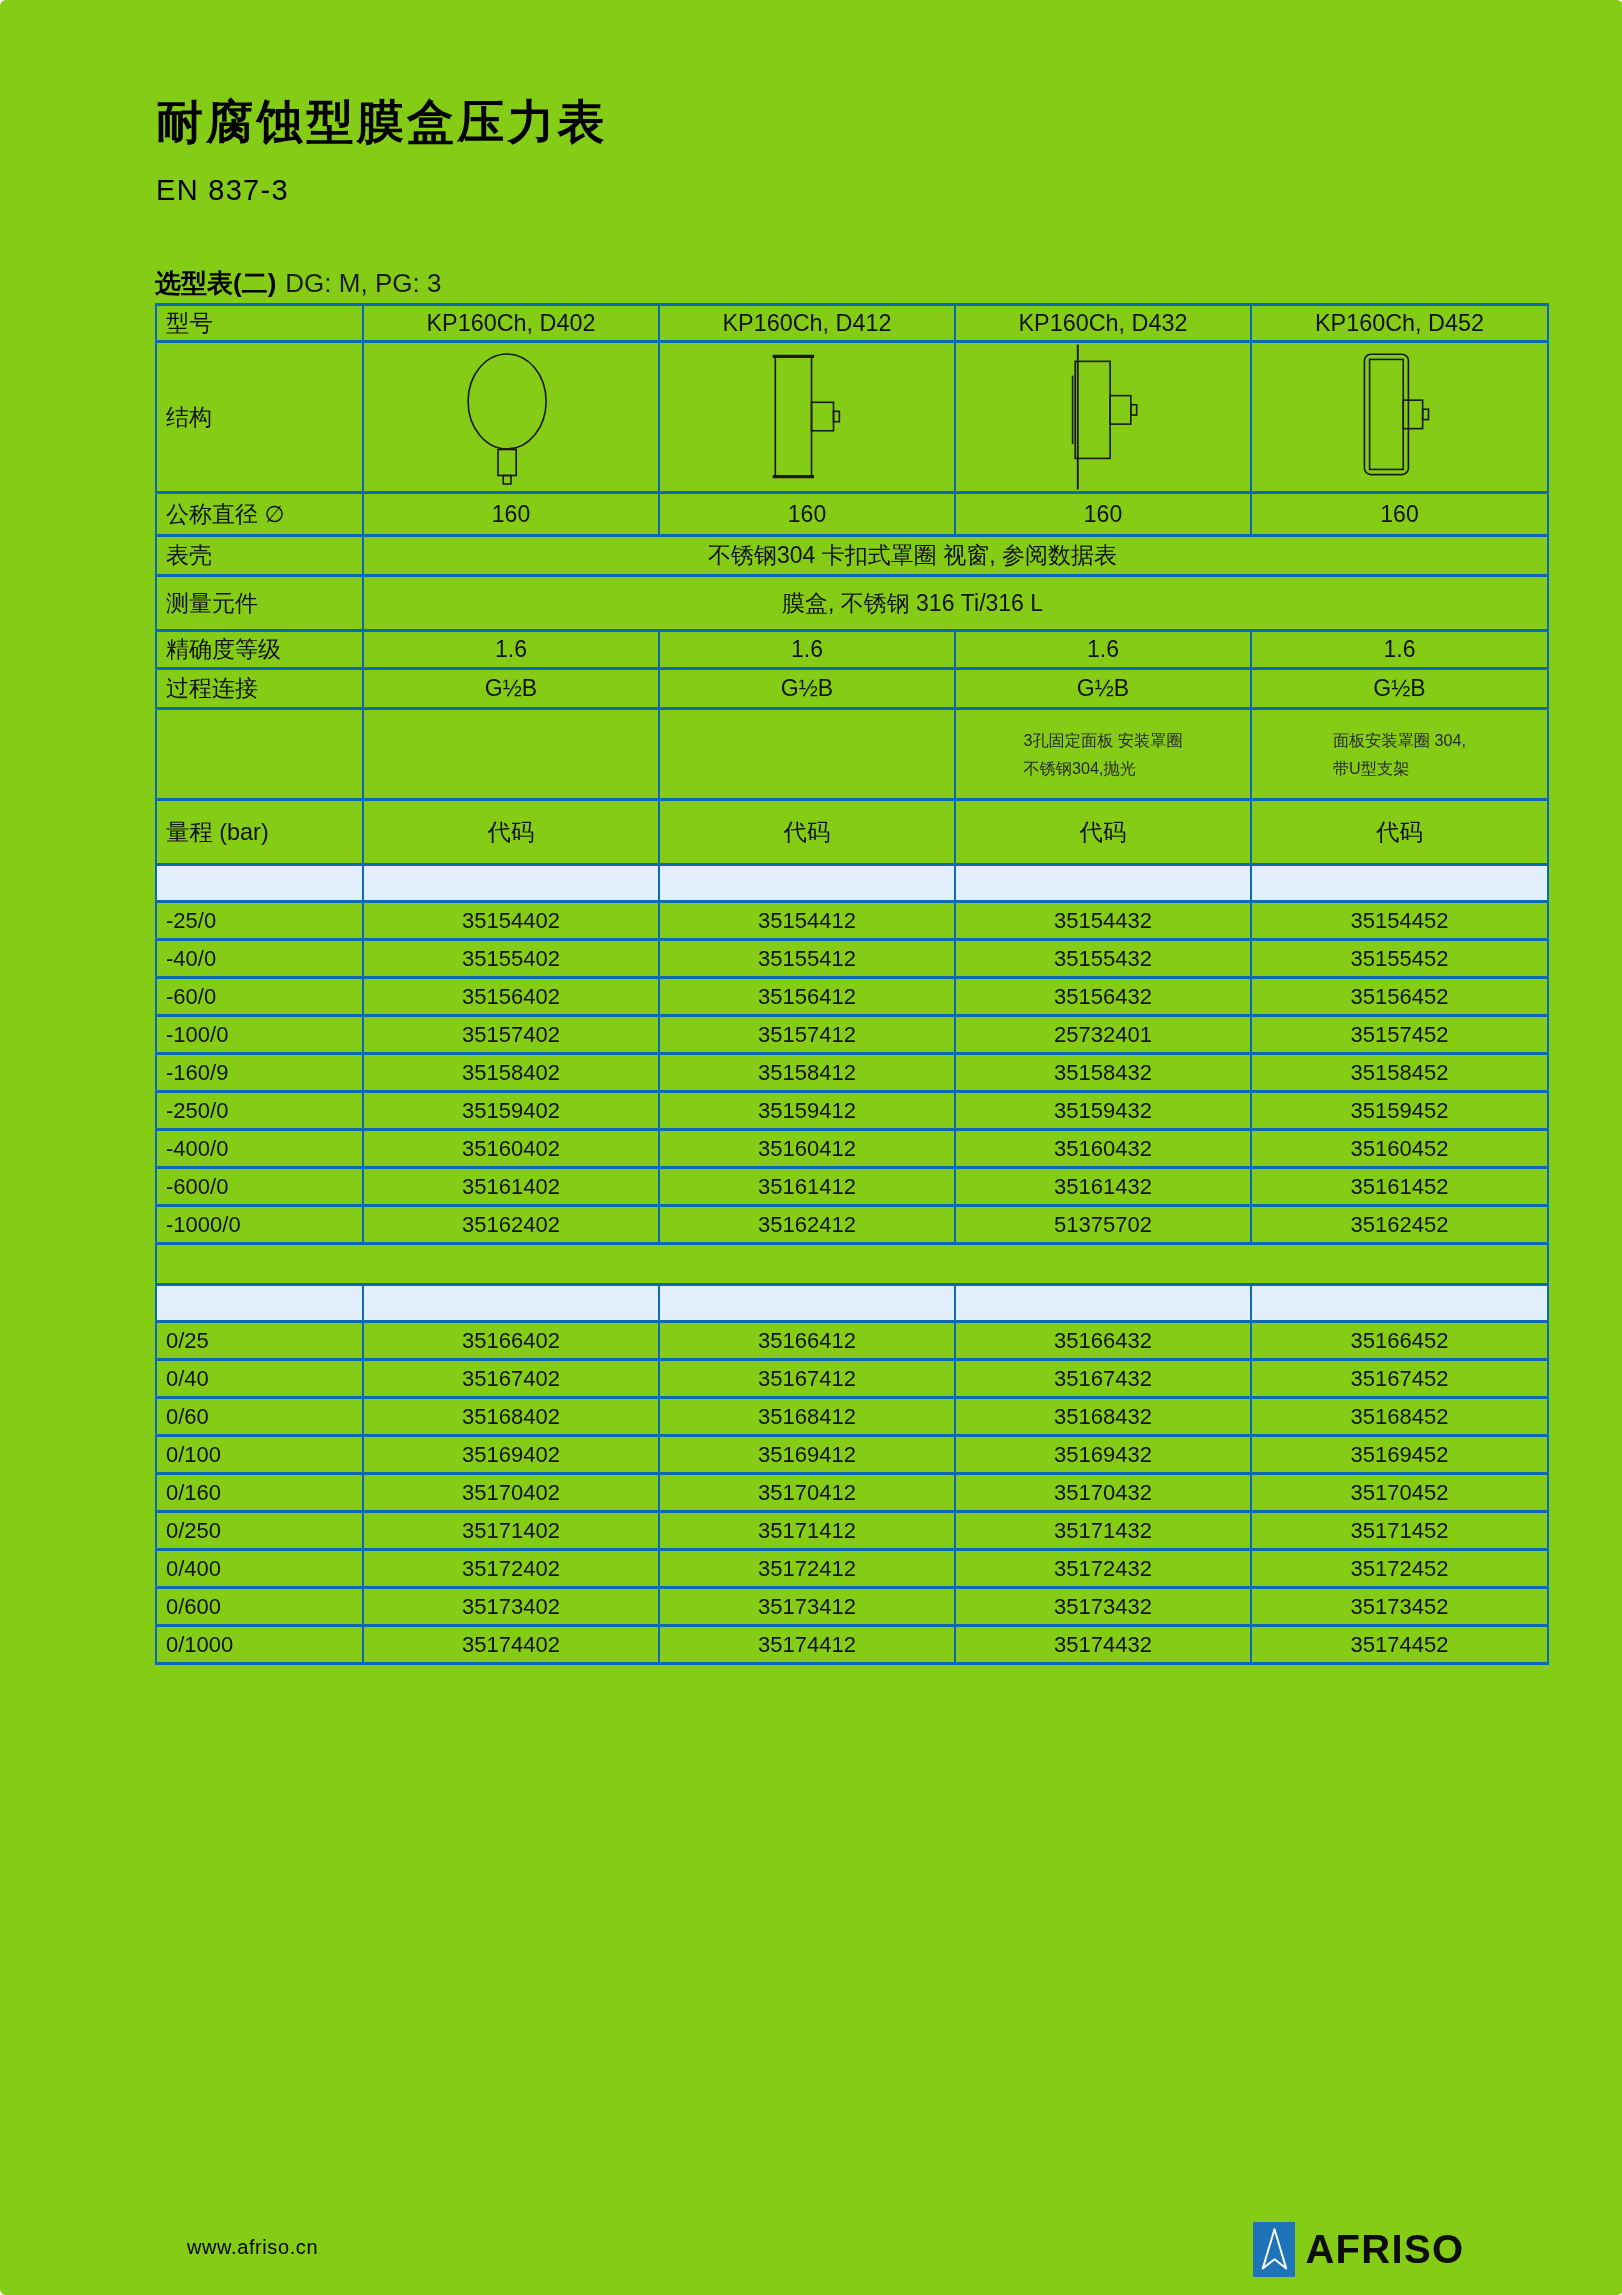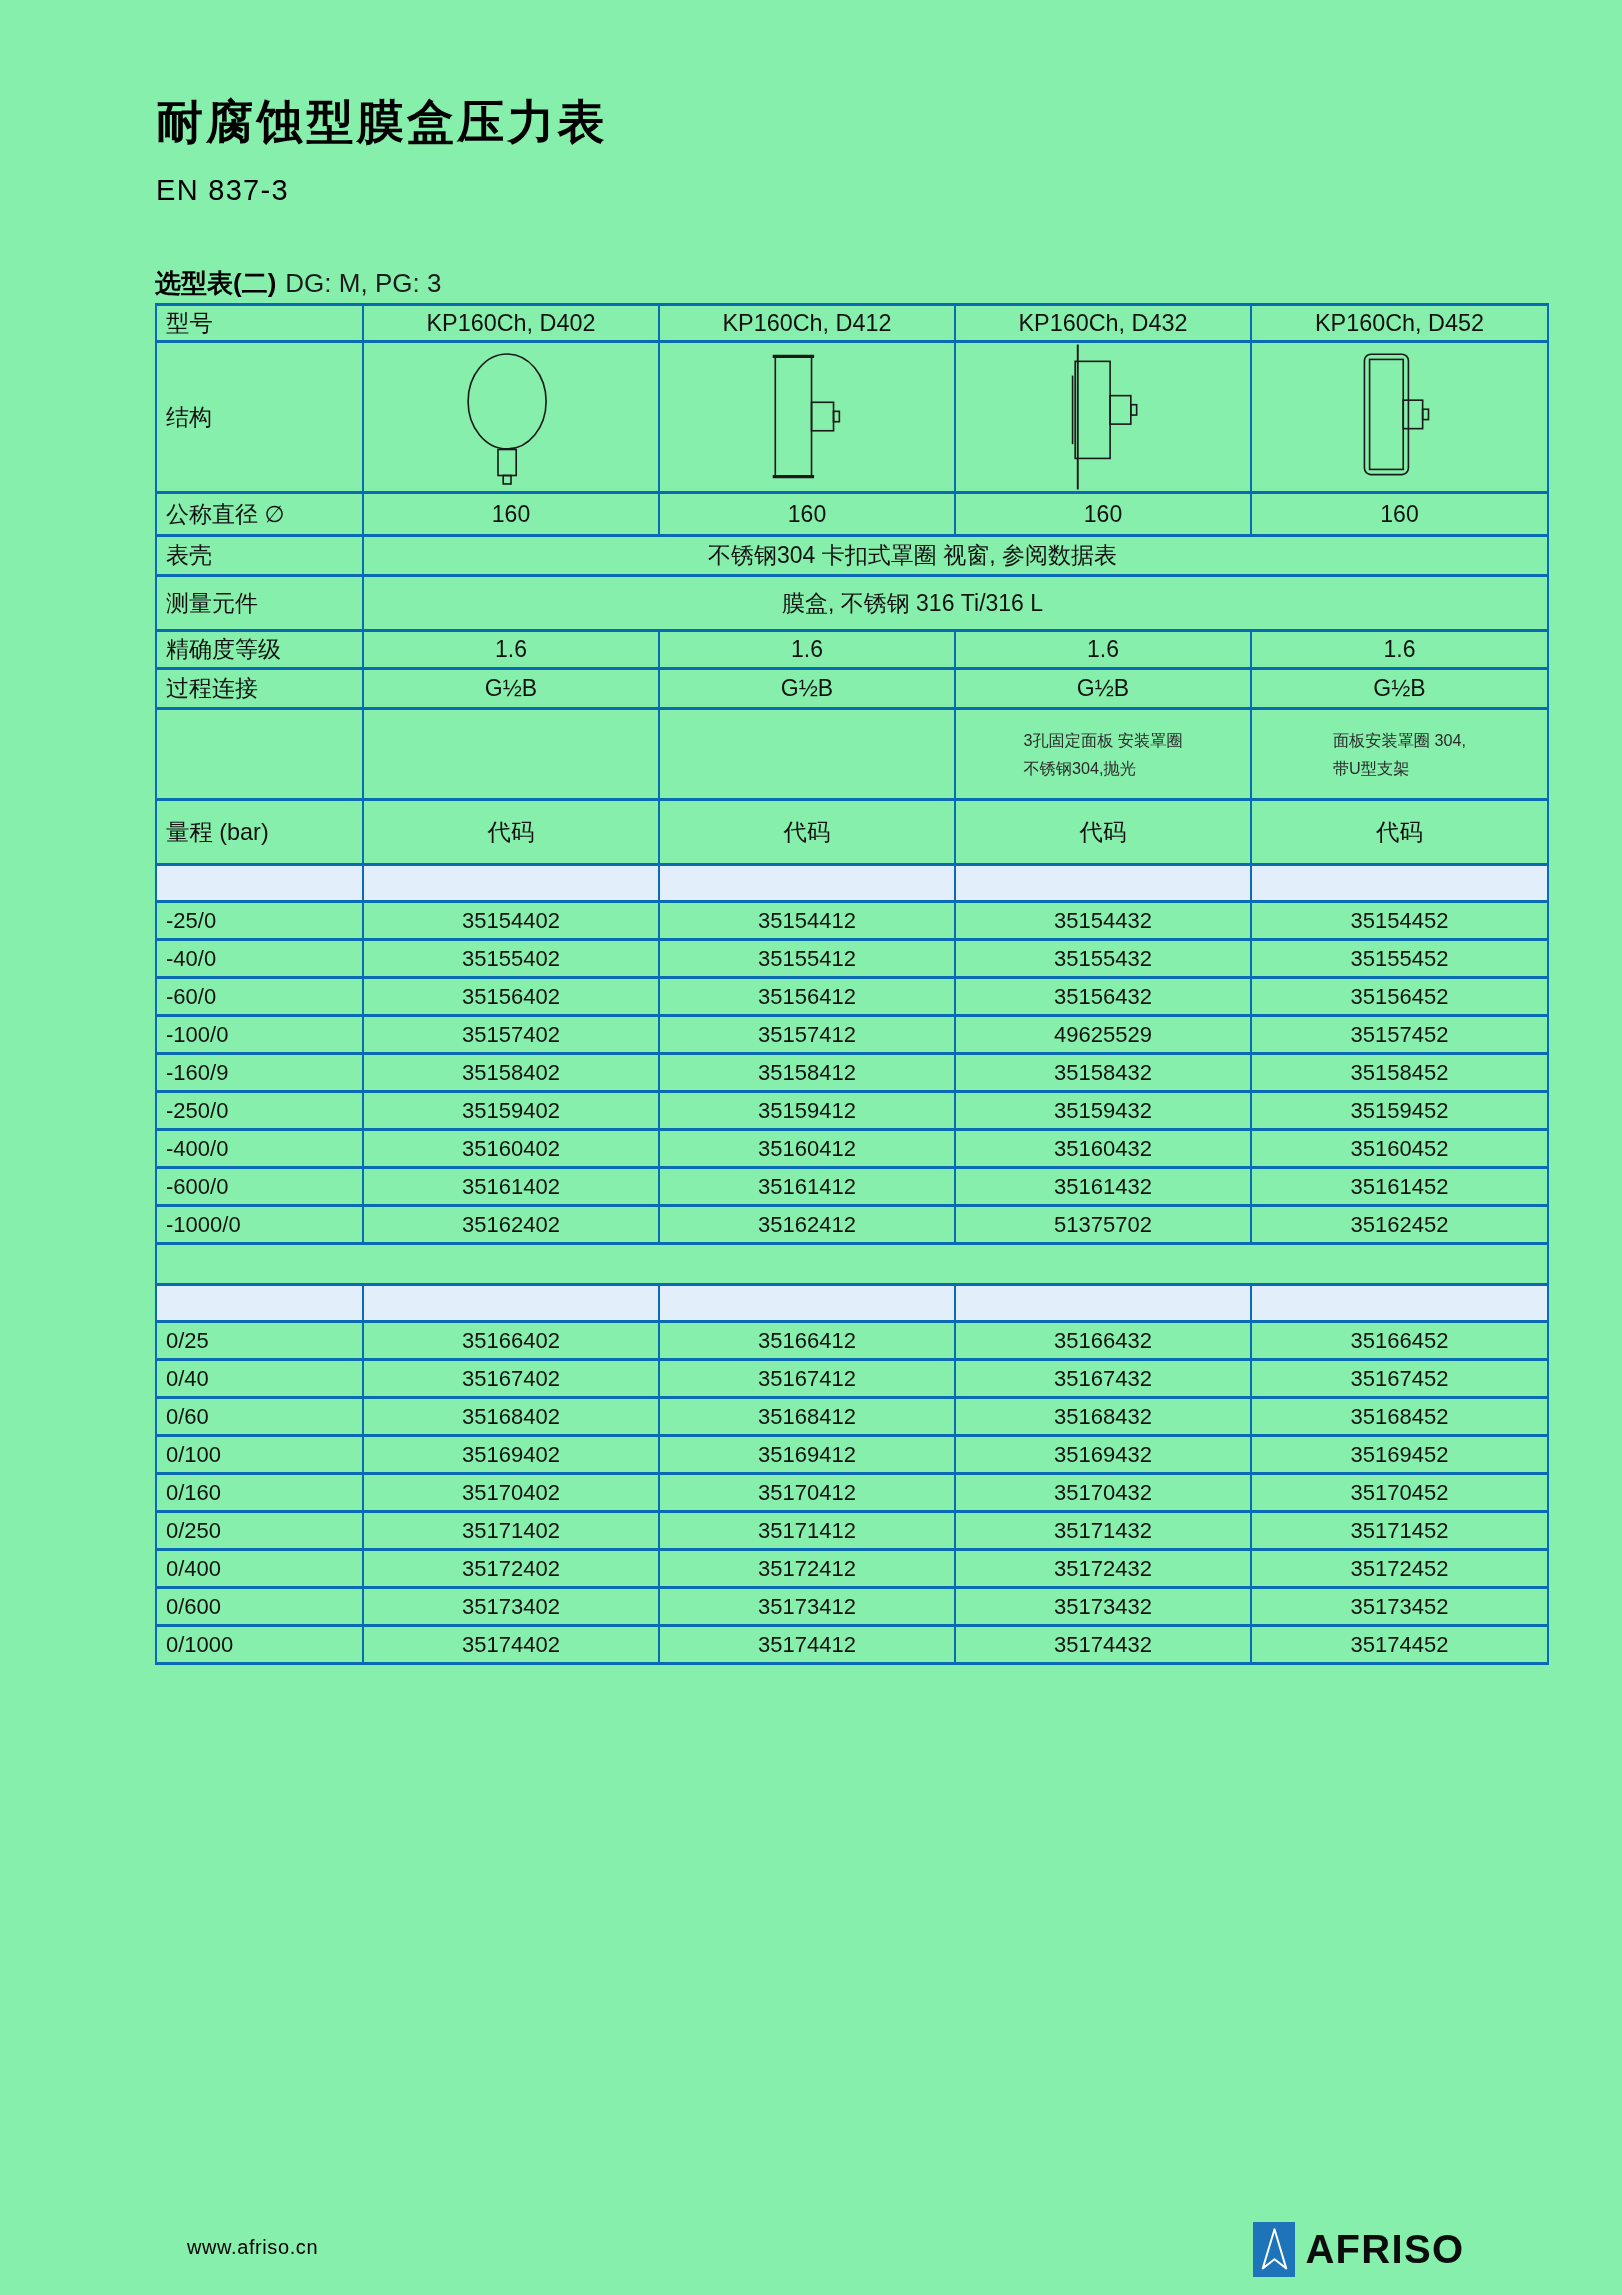--- a/index.html
+++ b/index.html
@@ -8,21 +8,21 @@
     --brand:#1d74b9;
     --ink:#121212;
   }
   *{margin:0;padding:0;box-sizing:border-box;}
   html,body{background:#ffffff;}
   body{
     width:1623px;height:2295px;position:relative;
     font-family:"Liberation Sans","DejaVu Sans",sans-serif;
     color:var(--ink);
   }
-  .page{position:absolute;inset:0;background:#86efac;}
+  .page{position:absolute;inset:0;background:#84cc16;border-radius:6px;}
 
   .doc-title{
     position:absolute;left:156px;top:91px;
     font-size:47px;font-weight:bold;letter-spacing:3.2px;color:#000;
   }
   .doc-standard{
     position:absolute;left:156px;top:174px;
     font-size:29px;letter-spacing:1.3px;color:#000;
   }
   .table-caption{
@@ -250,21 +250,21 @@
     <td class="code">35156402</td>
     <td class="code">35156412</td>
     <td class="code">35156432</td>
     <td class="code">35156452</td>
   </tr>
 
   <tr class="data-row">
     <td class="lbl range">-100/0</td>
     <td class="code">35157402</td>
     <td class="code">35157412</td>
-    <td class="code">49625529</td>
+    <td class="code">25732401</td>
     <td class="code">35157452</td>
   </tr>
 
   <tr class="data-row">
     <td class="lbl range">-160/9</td>
     <td class="code">35158402</td>
     <td class="code">35158412</td>
     <td class="code">35158432</td>
     <td class="code">35158452</td>
   </tr>

